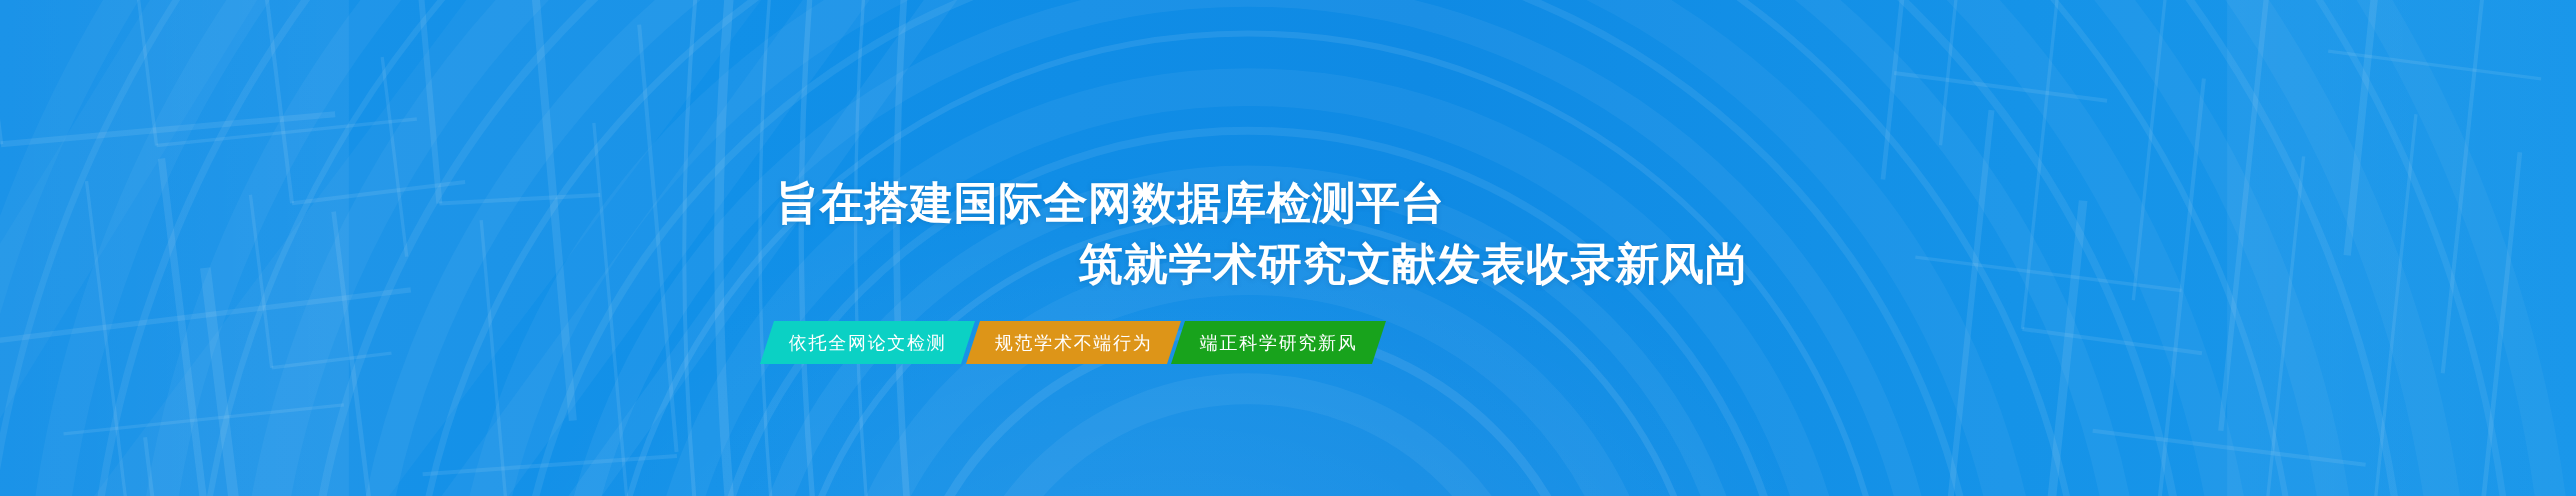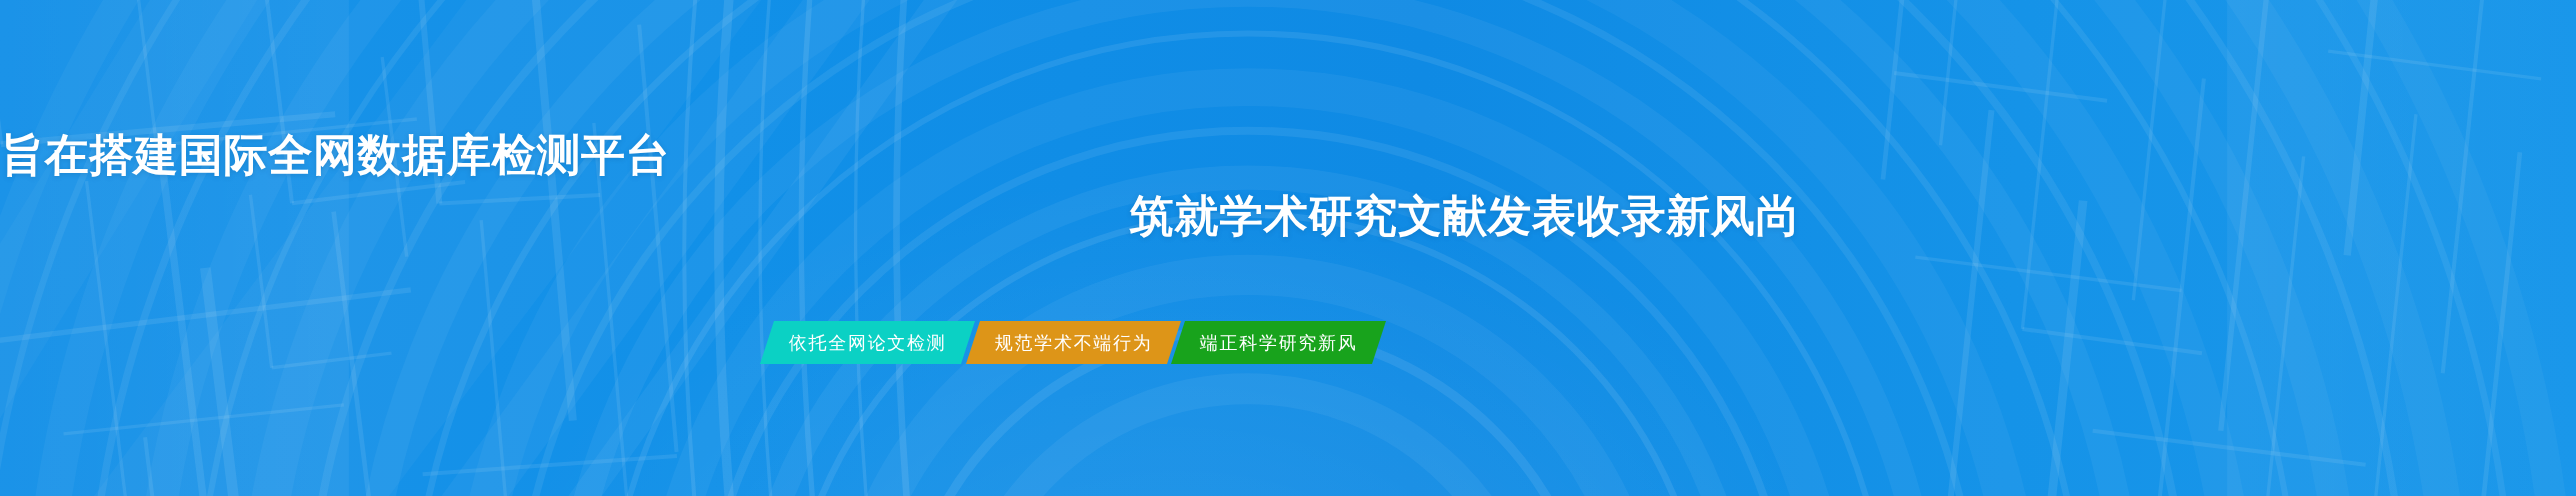--- a/index.html
+++ b/index.html
@@ -56,25 +56,26 @@
   .headline-line {
     font-size: 44px;
     font-weight: 700;
     line-height: 1.08;
     letter-spacing: 0.7px;
     white-space: nowrap;
     color: #ffffff;
     text-shadow: 0 1.3px 5.4px rgba(8,70,120,0.22);
   }
   .line-1 {
+    padding-left: 775px;
+    margin-top: 48px;
   }
   .line-2 {
     padding-left: 1079px;
     margin-top: 13.4px;
-    text-align: center;
   }
 
   
   .tag-band {
     position: absolute;
     left: 767px;
     top: 321px;
     height: 43px;
     display: flex;
     align-items: stretch;

